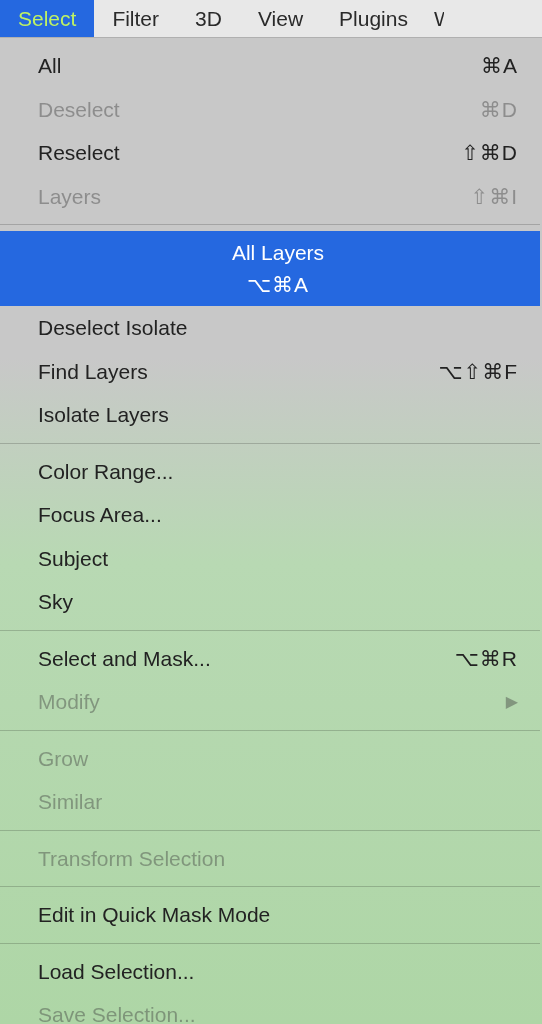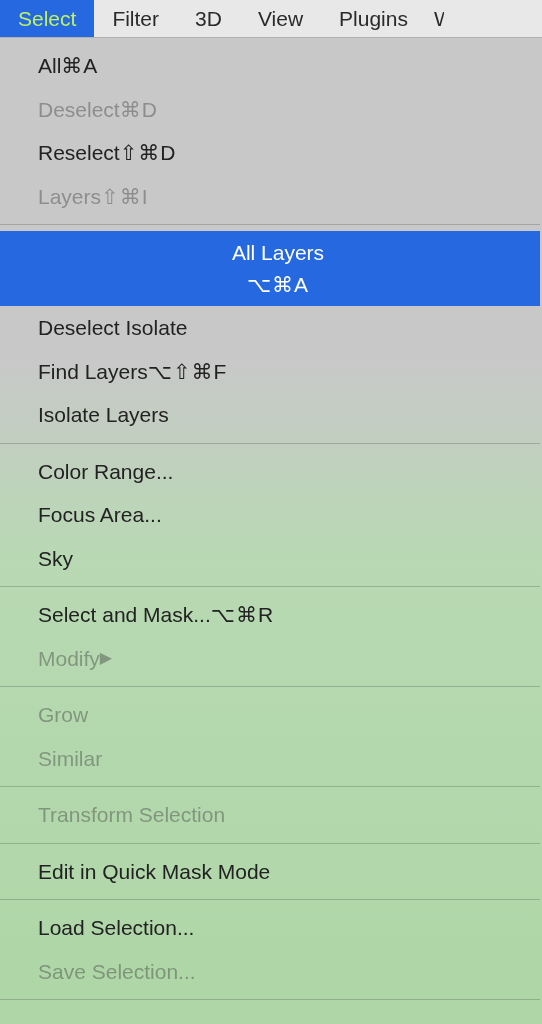--- a/index.html
+++ b/index.html
@@ -34,20 +34,21 @@
       padding: 0 0 0 8px;
       overflow: hidden;
     }
     .dropdown {
       width: 540px;
       padding-top: 6px;
       padding-bottom: 6px;
     }
     .menu-item {
       display: flex;
+      justify-content: space-between;
       align-items: center;
       padding: 6px 22px 6px 38px;
       color: #222;
       cursor: default;
       line-height: 1.5;
     }
     .menu-item.highlighted {
       background: #2568e0;
       color: #fff;
       flex-direction: column;
@@ -123,20 +124,24 @@
 
   <div class="menu-item">
     <span>Color Range...</span>
     <span class="shortcut"></span>
   </div>
   <div class="menu-item">
     <span>Focus Area...</span>
     <span class="shortcut"></span>
   </div>
   <div class="menu-item">
+    <span>Subject</span>
+    <span class="shortcut"></span>
+  </div>
+  <div class="menu-item">
     <span>Sky</span>
     <span class="shortcut"></span>
   </div>
 
   <div class="separator"></div>
 
   <div class="menu-item">
     <span>Select and Mask...</span>
     <span class="shortcut">⌥⌘R</span>
   </div>

